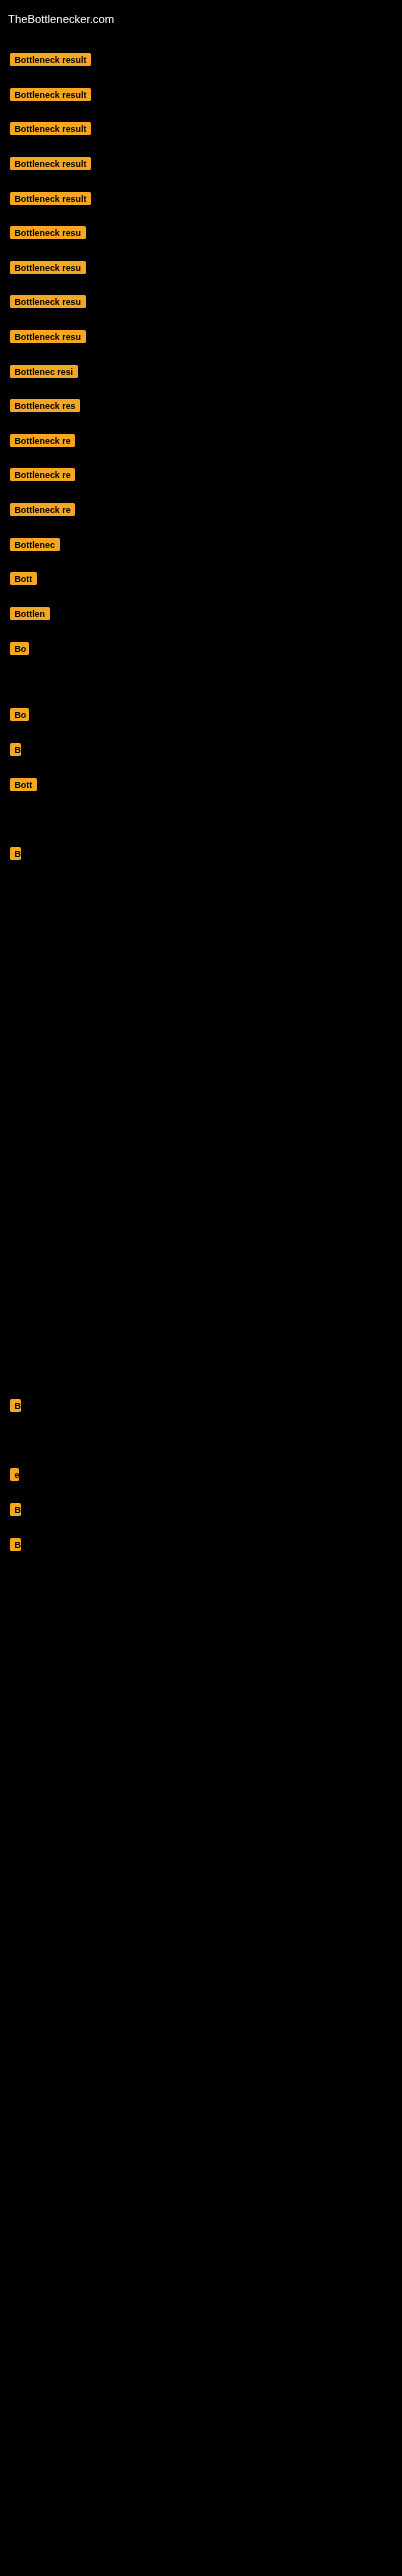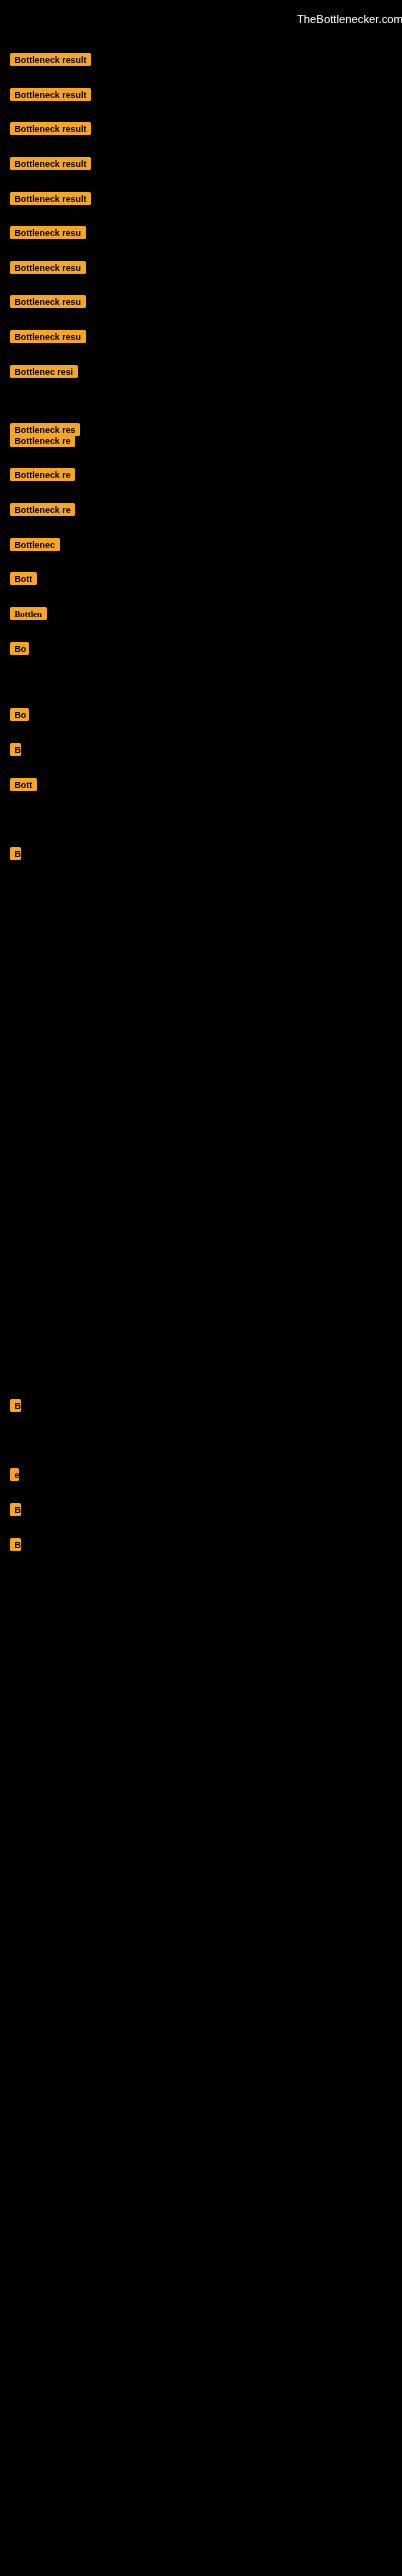--- a/index.html
+++ b/index.html
@@ -6,21 +6,21 @@
     body {
       background-color: #000;
       width: 403px;
       min-height: 2576px;
       font-family: Arial, sans-serif;
       position: relative;
     }
     .site-title {
       color: #fff;
       font-size: 11.3px;
-      text-align: right;
+      text-align: left;
       padding: 4.8px 0 3.2px 0;
       font-weight: normal;
     }
     .badge {
       display: inline-block;
       background-color: #f5a623;
       color: #000;
       font-size: 8.9px;
       font-weight: bold;
       padding: 1.6px 4.8px;
@@ -42,27 +42,27 @@
     <div class="row" style="top: 45px; left: 1.6px;"><span class="badge" style="max-width: 119px;">Bottleneck result</span></div>
     <div class="row" style="top: 80px; left: 1.6px;"><span class="badge" style="max-width: 117px;">Bottleneck result</span></div>
     <div class="row" style="top: 114px; left: 1.6px;"><span class="badge" style="max-width: 117px;">Bottleneck result</span></div>
     <div class="row" style="top: 149px; left: 1.6px;"><span class="badge" style="max-width: 113px;">Bottleneck result</span></div>
     <div class="row" style="top: 184px; left: 1.6px;"><span class="badge" style="max-width: 111px;">Bottleneck result</span></div>
     <div class="row" style="top: 218px; left: 1.6px;"><span class="badge" style="max-width: 106px;">Bottleneck resu</span></div>
     <div class="row" style="top: 253px; left: 1.6px;"><span class="badge" style="max-width: 105px;">Bottleneck resu</span></div>
     <div class="row" style="top: 287px; left: 1.6px;"><span class="badge" style="max-width: 103px;">Bottleneck resu</span></div>
     <div class="row" style="top: 322px; left: 1.6px;"><span class="badge" style="max-width: 101px;">Bottleneck resu</span></div>
     <div class="row" style="top: 357px; left: 1.6px;"><span class="badge" style="max-width: 97px;">Bottlenec resi</span></div>
-    <div class="row" style="top: 391px; left: 1.6px;"><span class="badge" style="max-width: 93px; margin-top: 24px;">Bottleneck res</span></div>
+    <div class="row" style="top: 391px; left: 1.6px;"><span class="badge" style="max-width: 93px;">Bottleneck res</span></div>
     <div class="row" style="top: 426px; left: 1.6px;"><span class="badge" style="max-width: 87px;">Bottleneck re</span></div>
     <div class="row" style="top: 460px; left: 1.6px;"><span class="badge" style="max-width: 85px;">Bottleneck re</span></div>
     <div class="row" style="top: 495px; left: 1.6px;"><span class="badge" style="max-width: 82px;">Bottleneck re</span></div>
     <div class="row" style="top: 530px; left: 1.6px;"><span class="badge" style="max-width: 64px;">Bottlenec</span></div>
     <div class="row" style="top: 564px; left: 1.6px;"><span class="badge" style="max-width: 32px;">Bott</span></div>
-    <div class="row" style="top: 599px; left: 1.6px;"><span class="badge" style="max-width: 48px; font-family: Liberation Serif, serif;">Bottlen</span></div>
+    <div class="row" style="top: 599px; left: 1.6px;"><span class="badge" style="max-width: 48px;">Bottlen</span></div>
     <div class="row" style="top: 634px; left: 1.6px;"><span class="badge" style="max-width: 19.3px;">Bo</span></div>
     <div class="row" style="top: 700px; left: 1.6px;"><span class="badge" style="max-width: 19.3px;">Bo</span></div>
     <div class="row" style="top: 735px; left: 1.6px;"><span class="badge" style="max-width: 11.3px;">B</span></div>
     <div class="row" style="top: 770px; left: 1.6px;"><span class="badge" style="max-width: 32px;">Bott</span></div>
     <div class="row" style="top: 839px; left: 1.6px;"><span class="badge" style="max-width: 11.3px;">B</span></div>
     <div class="row" style="top: 1391px; left: 1.6px;"><span class="badge" style="max-width: 11.3px;">B</span></div>
     <div class="row" style="top: 1460px; left: 1.6px;"><span class="badge" style="max-width: 9.7px;">e</span></div>
     <div class="row" style="top: 1495px; left: 1.6px;"><span class="badge" style="max-width: 11.3px;">B</span></div>
     <div class="row" style="top: 1530px; left: 1.6px;"><span class="badge" style="max-width: 11.3px;">B</span></div>
   </div>

